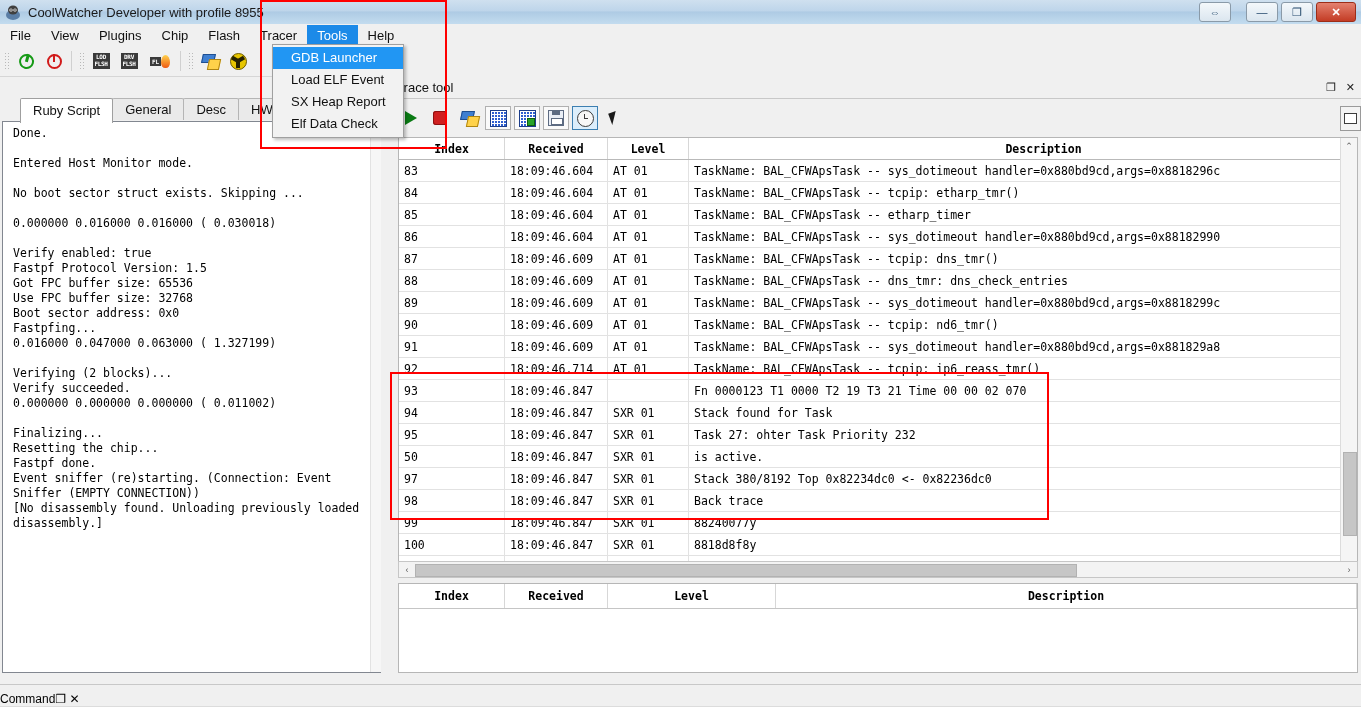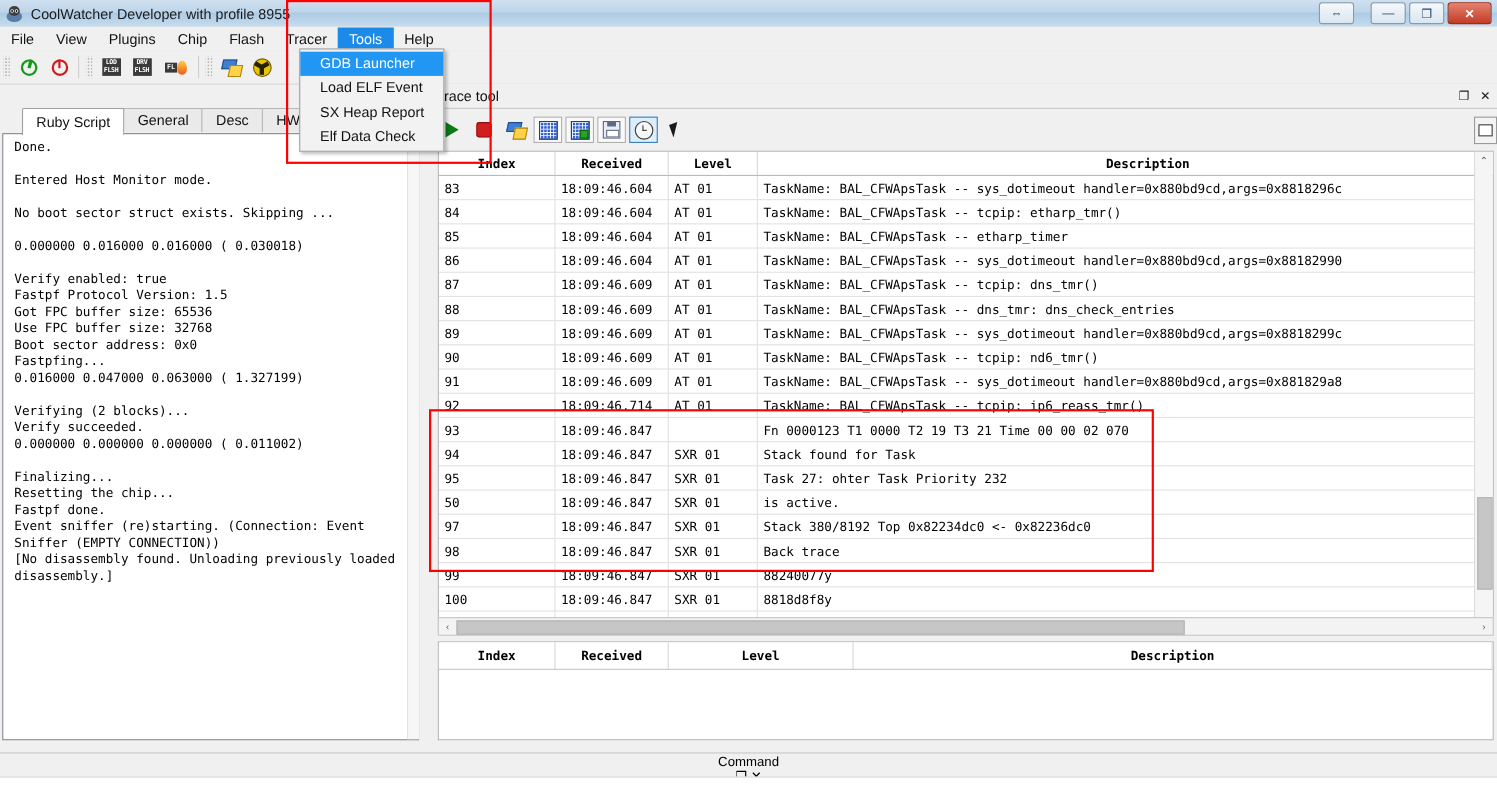--- a/index.html
+++ b/index.html
@@ -173,21 +173,21 @@
 
   
   .detailwrap{position:absolute;left:398px;top:583px;width:960px;height:90px;background:#fff;
               border:1px solid #b6b6b6;box-sizing:border-box;}
   .detailwrap table{border-collapse:collapse;width:100%;table-layout:fixed;}
   .detailwrap th{font-family:"DejaVu Sans Mono",monospace;font-size:11.5px;font-weight:bold;height:22px;
                  border-right:1px solid #d7d7d7;border-bottom:1px solid #c5c5c5;background:#fff;}
 
   
   .cmdbar{position:absolute;left:0;top:684px;width:1361px;height:21px;background:#f0f0f0;
-          border-top:1px solid #c8c8c8;border-bottom:1px solid #c8c8c8;display:flex;align-items:center;flex-direction:column;}
+          border-top:1px solid #c8c8c8;border-bottom:1px solid #c8c8c8;display:flex;align-items:flex-end;}
   .cmdbody{position:absolute;left:0;top:706px;width:1361px;height:16px;background:#fff;border-top:1px solid #dcdcdc;}
 
   
   .redbox{position:absolute;border:2px solid #ff0000;pointer-events:none;z-index:60;}
 
   
   .dropdown{
     position:absolute;left:272px;top:44px;width:130px;
     background:#f2f2f2;border:1px solid #a0a0a0;box-shadow:2px 2px 3px rgba(0,0,0,.25);
     padding:2px 0;z-index:55;

